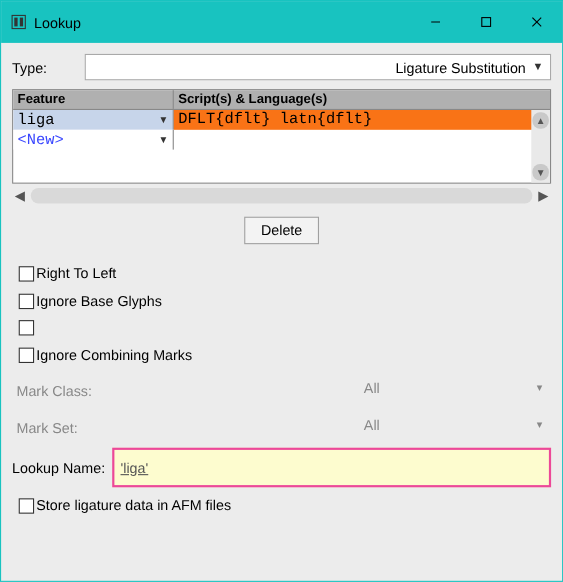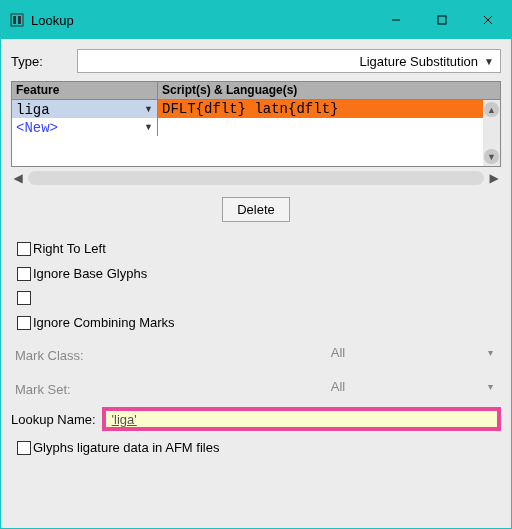--- a/index.html
+++ b/index.html
@@ -169,21 +169,21 @@
   .mark-row .mlabel{ width:120px; padding-left:4px;}
   .mark-row .mval {
     flex:1;display:flex;align-items:center;justify-content:center;position:relative;
     height:22px;
   }
   .mark-row .caret{position:absolute;right:8px;font-size:10px;color:#888;}
 
   .name-row { display:flex; align-items:center; gap:6px; margin-top:4px;}
   .name-row .nlabel{ white-space:nowrap; }
   .name-field{
-    flex:1;background:#fdfccf;border:4px solid #ec4899;height:24px;
+    flex:1;background:#fdfccf;border:2px solid #ec4899;height:36px;
     padding:1px 6px;color:#555;display:flex;align-items:center;text-decoration:underline;
   }
 
   .footer {
     display:flex;justify-content:space-between;align-items:center;
     padding:6px 30px 0 80px;
   }
   .btn u { text-decoration: underline; }
 </style>
 </head>
@@ -301,18 +301,18 @@
 
     <div class="name-row">
       <span class="nlabel">Lookup Name:</span>
       <div class="name-field">
         <span>'liga'</span>
       </div>
     </div>
 
     <div class="check-row" style="margin-top:4px;">
       <span class="chk"></span>
-      <span>Glyphs ligature data in AFM files</span>
+      <span>Store ligature data in AFM files</span>
     </div>
 
 
   </div>
 </div>
 
 </body></html>

